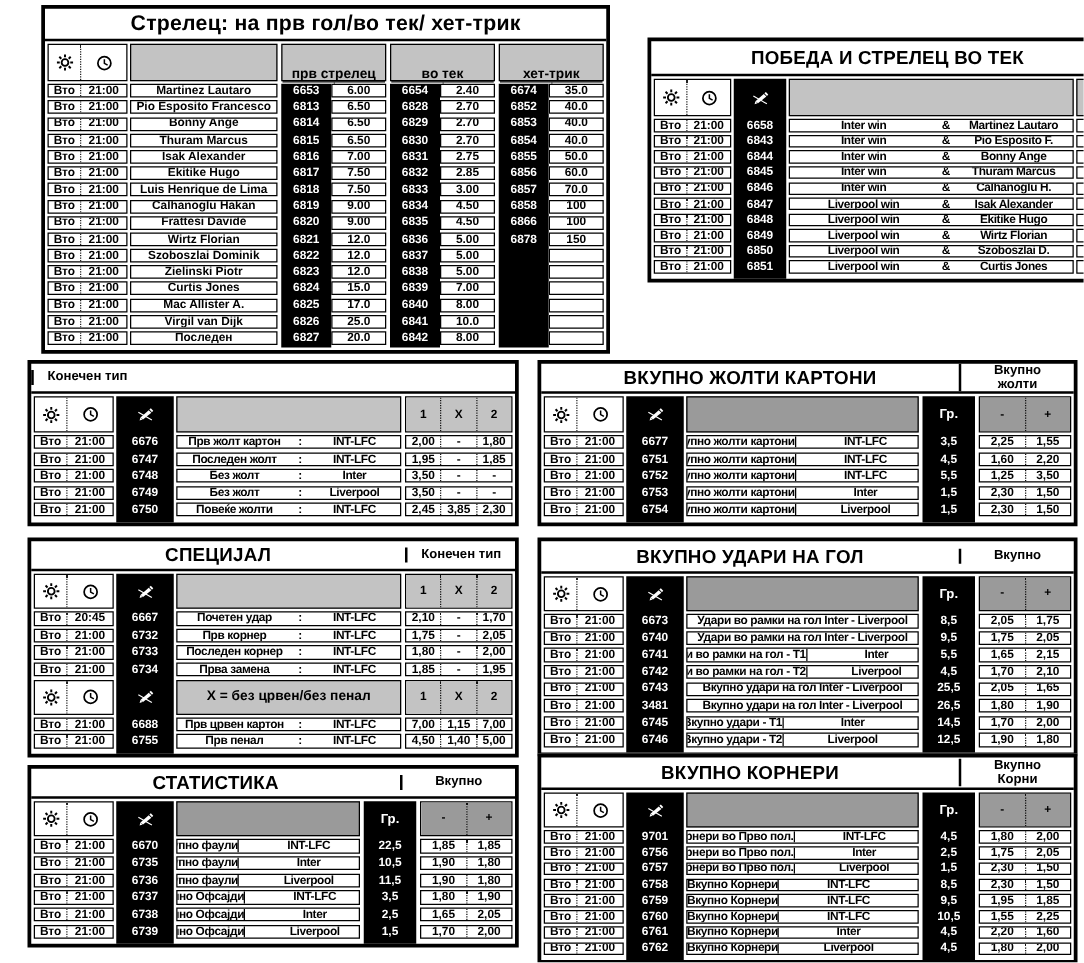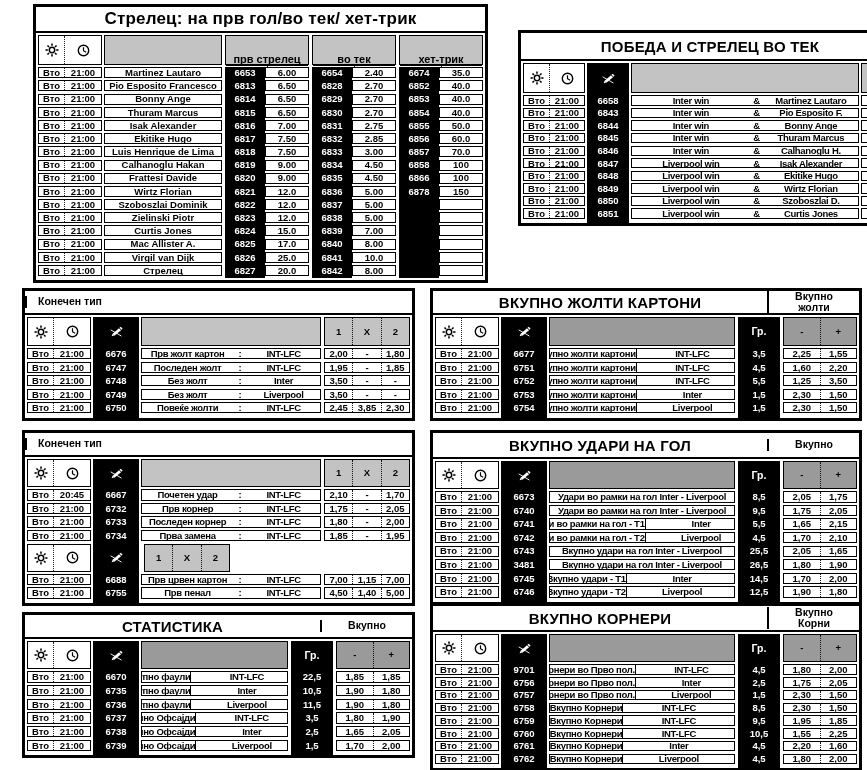--- a/index.html
+++ b/index.html
@@ -384,21 +384,21 @@
             <div class="g" style="flex: 0 0 3px;"></div>
             <div class="kc w40"></div>
             <div class="c w44c"></div>
           </div>
           <div class="r">
             <div class="c dt" style="flex: 0 0 64px;">
               <span class="dts dy">Вто</span>
               <span class="dts tm">21:00</span>
             </div>
             <div class="g" style="flex: 0 0 2px;"></div>
-            <div class="c fx pl">Стрелец</div>
+            <div class="c fx pl">Последен</div>
             <div class="g" style="flex: 0 0 3px;"></div>
             <div class="kc w40">6827</div>
             <div class="c w44c">20.0</div>
             <div class="g" style="flex: 0 0 3px;"></div>
             <div class="kc w40">6842</div>
             <div class="c w44c">8.00</div>
             <div class="g" style="flex: 0 0 3px;"></div>
             <div class="kc w40"></div>
             <div class="c w44c"></div>
           </div>
@@ -918,20 +918,21 @@
           <div class="c uo">
             <span class="uos">2,30</span>
             <span class="uos l">1,50</span>
           </div>
         </div>
       </div>
   </div>
 
   <div class="tbl lt" id="t-special">
     <div class="titlebar">
+      <div class="title">СПЕЦИЈАЛ</div>
       <div class="rightbox">
           <div class="rhl">Конечен тип</div>
         </div>
     </div>
     <div class="body">
         <div class="band" style="left: 68px; width: 46px;"></div>
         <div class="r hd">
           <div class="c dt" style="flex: 0 0 64px;">
             <span class="dts dy icw">
               <svg width="14" height="14" viewBox="0 0 16 16">
@@ -1080,20 +1081,21 @@
           <div class="g" style="flex: 0 0 2px;"></div>
           <div class="kc icw" style="flex: 0 0 46px;">
             <svg width="15" height="13" viewBox="0 0 18 14">
               <path d="M4 10 L12 3 l2.5 2.5 L6.5 12 Z" fill="#fff"></path>
               <path d="M12.6 2.4 l1.4-1.2 2.3 2.3 -1.2 1.4z" fill="#fff"></path>
               <path d="M3.2 12.8 L6 12 4 10 Z" fill="#fff"></path>
               <line x1="2" y1="5" x2="15" y2="12.5" stroke="#fff" stroke-width="1.1"></line>
             </svg>
           </div>
           <div class="g" style="flex: 0 0 2px;"></div>
+          <div class="c wgy fx mid">Х = без црвен/без пенал</div>
           <div class="g" style="flex: 0 0 3px;"></div>
           <div class="c o3">
             <span class="o3s hgy">1</span>
             <span class="o3s hgy l">X</span>
             <span class="o3s hgy l">2</span>
           </div>
         </div>
         <div class="r">
           <div class="c dt" style="flex: 0 0 64px;">
             <span class="dts dy">Вто</span>

